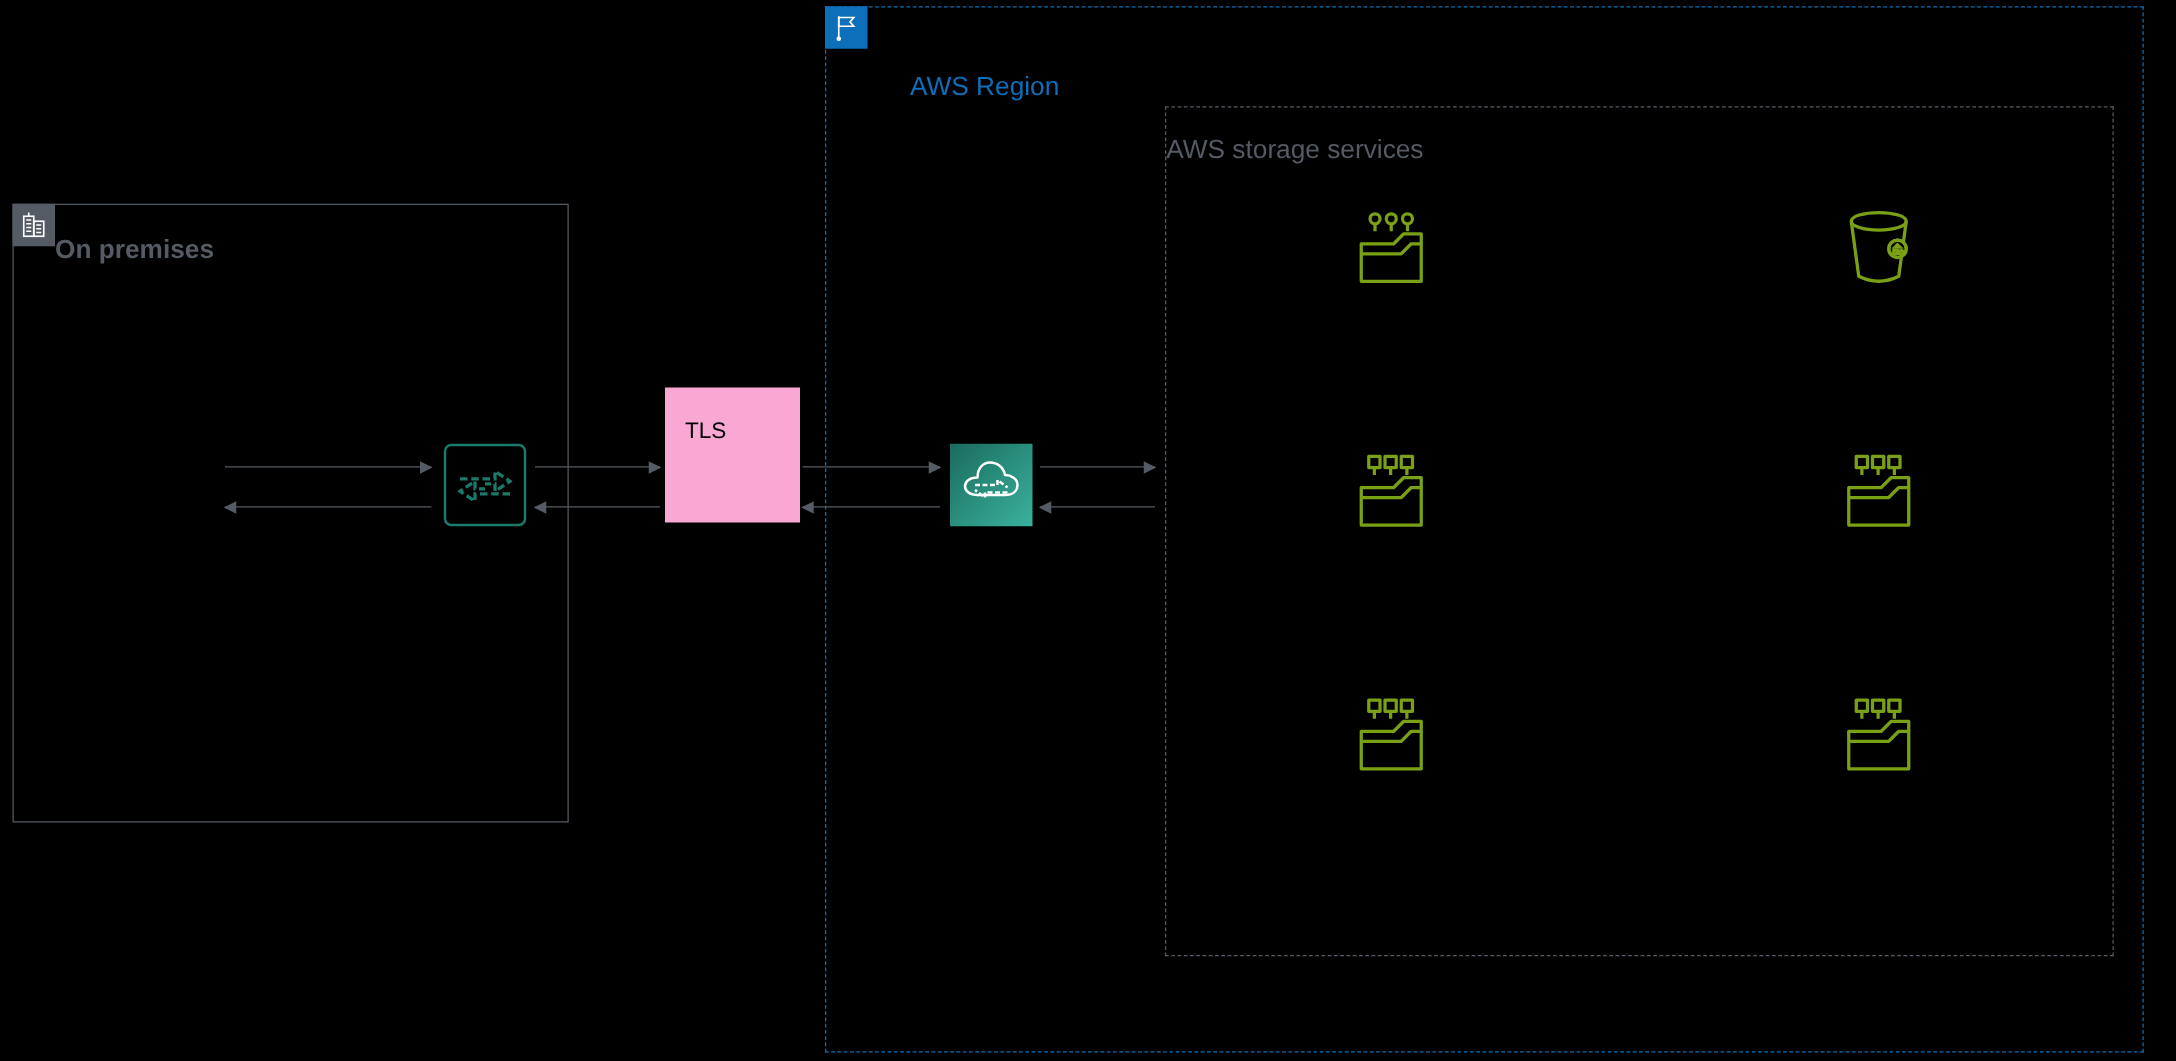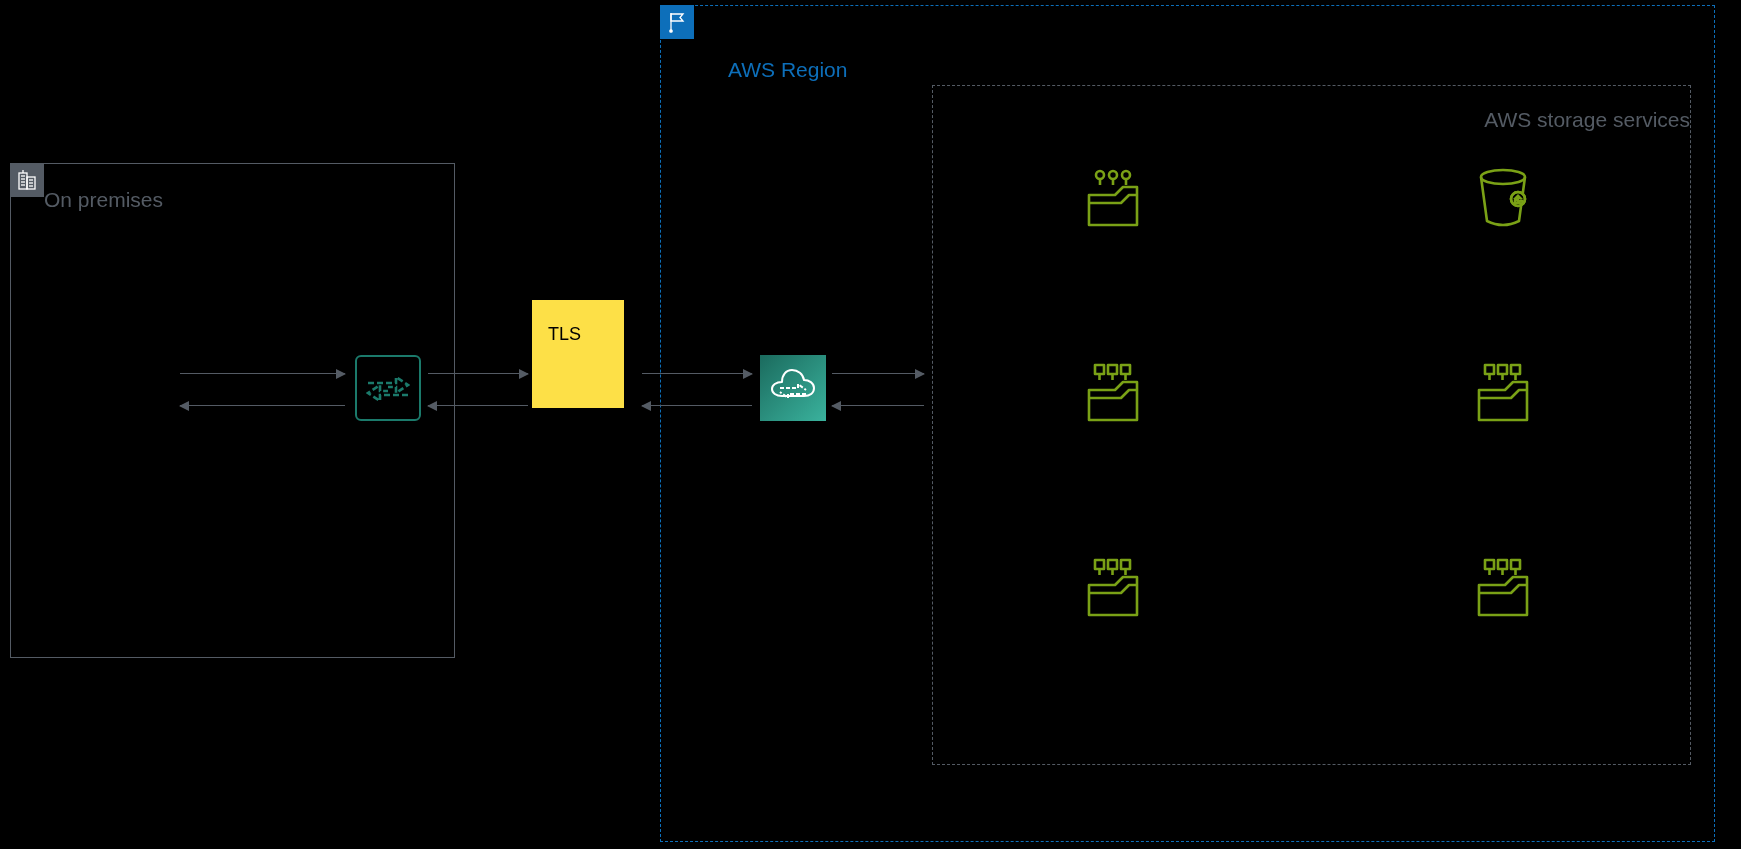--- a/index.html
+++ b/index.html
@@ -37,20 +37,21 @@
     display: flex;
     align-items: center;
     justify-content: center;
   }
   .onprem-label {
     position: absolute;
     left: 44px;
     top: 188px; 
     color: #545b64;
     font-size: 21px;
+    font-weight: bold;
   }
 
   
   .region-box {
     position: absolute;
     left: 660px;
     top: 5px;
     width: 1055px;
     height: 837px;
     border: 1px dashed #0d6fba;
@@ -84,21 +85,21 @@
     width: 759px;
     height: 680px;
     border: 1px dashed #545b64;
     box-sizing: border-box;
   }
   .storage-label {
     position: absolute;
     left: 0;
     right: 0;
     top: 22px;
-    text-align: right;
+    text-align: left;
     color: #545b64;
     font-size: 21px;
   }
 
   
   .agent-icon {
     position: absolute;
     left: 355px;
     top: 355px;
     width: 66px;
@@ -122,24 +123,24 @@
     background: linear-gradient(135deg, #1b6b5e, #3ab29d);
     display: flex;
     align-items: center;
     justify-content: center;
   }
 
   
   .tls-box {
     position: absolute;
     left: 532px;
-    top: 300px;
-    width: 92px;
+    top: 310px;
+    width: 108px;
     height: 108px;
-    background: #fde047;
+    background: #f9a8d4;
     box-sizing: border-box;
   }
   .tls-text {
     position: absolute;
     left: 16px;
     top: 24px;
     color: #000;
     font-size: 18px;
   }
 

